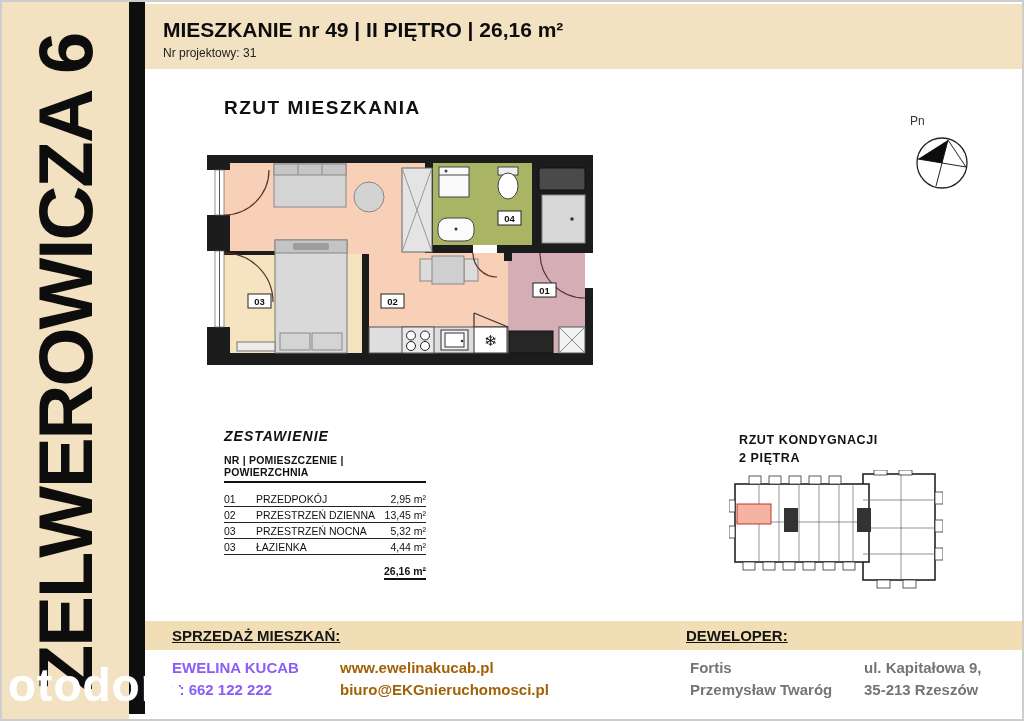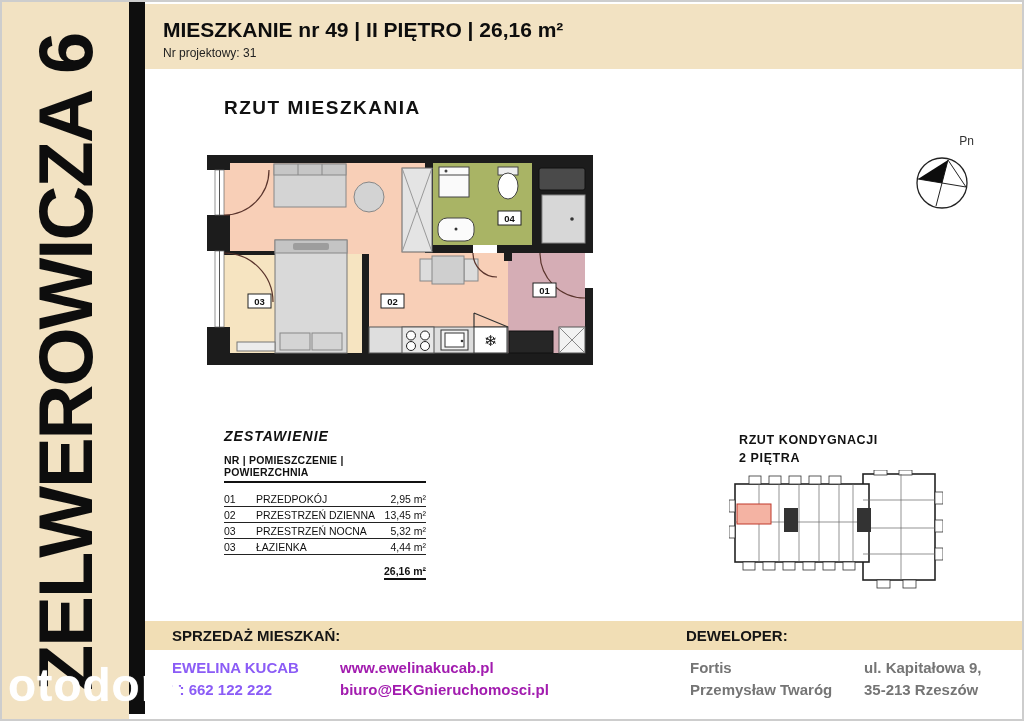--- a/index.html
+++ b/index.html
@@ -14,44 +14,44 @@
         font-size:76px;font-weight:bold;letter-spacing:-2px;color:#0d0d0d;white-space:nowrap;}
   .vbar{position:absolute;left:127px;top:0;width:16px;height:712px;background:#0e0e0e;z-index:3;}
   
   .header-band{position:absolute;left:143px;top:2px;right:0;height:65px;background:#f2e2c2;z-index:1;padding-left:44px;}
   .page-title{position:absolute;left:18px;top:14px;font-size:21px;font-weight:bold;color:#0d0d0d;}
   .project-no{position:absolute;left:18px;top:42px;font-size:12px;color:#222;}
   
   .plan-heading{position:absolute;left:222px;top:95px;font-size:19px;font-weight:bold;letter-spacing:1.5px;}
   .summary-heading{position:absolute;left:222px;top:426px;font-size:14px;font-weight:bold;letter-spacing:1px;font-style:italic;}
   
-  .compass{position:absolute;left:908px;top:112px;width:64px;text-align:right;z-index:1;margin-top:20px;}
+  .compass{position:absolute;left:908px;top:112px;width:64px;text-align:left;z-index:1;}
   .compass-label{font-size:12px;color:#333;margin-bottom:2px;}
   
   .floorplan{position:absolute;left:205px;top:153px;z-index:1;}
   
   .summary{position:absolute;left:222px;top:452px;width:202px;font-size:10.5px;z-index:1;}
   .summary-header{font-weight:bold;border-bottom:2px solid #111;padding-bottom:3px;margin-bottom:9px;letter-spacing:0.2px;}
   .srow{display:flex;border-bottom:1.5px solid #222;padding:1px 0;margin-bottom:1px;}
   .srow .nr{width:32px;}
   .srow .nm{flex:1;}
   .srow .ar{text-align:left;}
   .summary-total{margin-top:10px;text-align:right;font-weight:bold;text-decoration:underline;}
   .summary-total span{display:inline-block;border-bottom:2px solid #111;padding-bottom:1px;}
   
   .kond-title{position:absolute;left:737px;top:430px;font-size:12.5px;font-weight:bold;letter-spacing:0.6px;line-height:1.4;z-index:1;}
   .kond-map{position:absolute;left:727px;top:468px;z-index:1;}
   
   .footer-band{position:absolute;left:143px;top:619px;right:0;height:29px;background:#f1deb5;z-index:1;}
-  .footer-band .lbl{position:absolute;top:0;height:38px;line-height:29px;font-size:15px;font-weight:bold;color:#151515;}
+  .footer-band .lbl{position:absolute;top:0;height:38px;line-height:29px;font-size:15px;font-weight:bold;color:#151515;text-decoration:underline;}
   .lbl-sales{left:27px;}
   .lbl-dev{left:541px;}
   .contact{position:absolute;font-size:15px;font-weight:bold;line-height:22px;z-index:1;}
   .c1{left:170px;top:655px;color:#8b5cf6;}
-  .c2{left:338px;top:655px;color:#a21caf;}
+  .c2{left:338px;top:655px;color:#a16207;}
   .c3{left:688px;top:655px;color:#757575;}
   .c4{left:862px;top:655px;color:#757575;}
   
   .watermark{position:absolute;left:6px;top:656px;font-size:46px;font-weight:bold;color:#fff;
         letter-spacing:1px;z-index:6;text-shadow:0 0 1px rgba(255,255,255,0.6);}
 </style>
 </head>
 <body>
 
 <div class="page">

